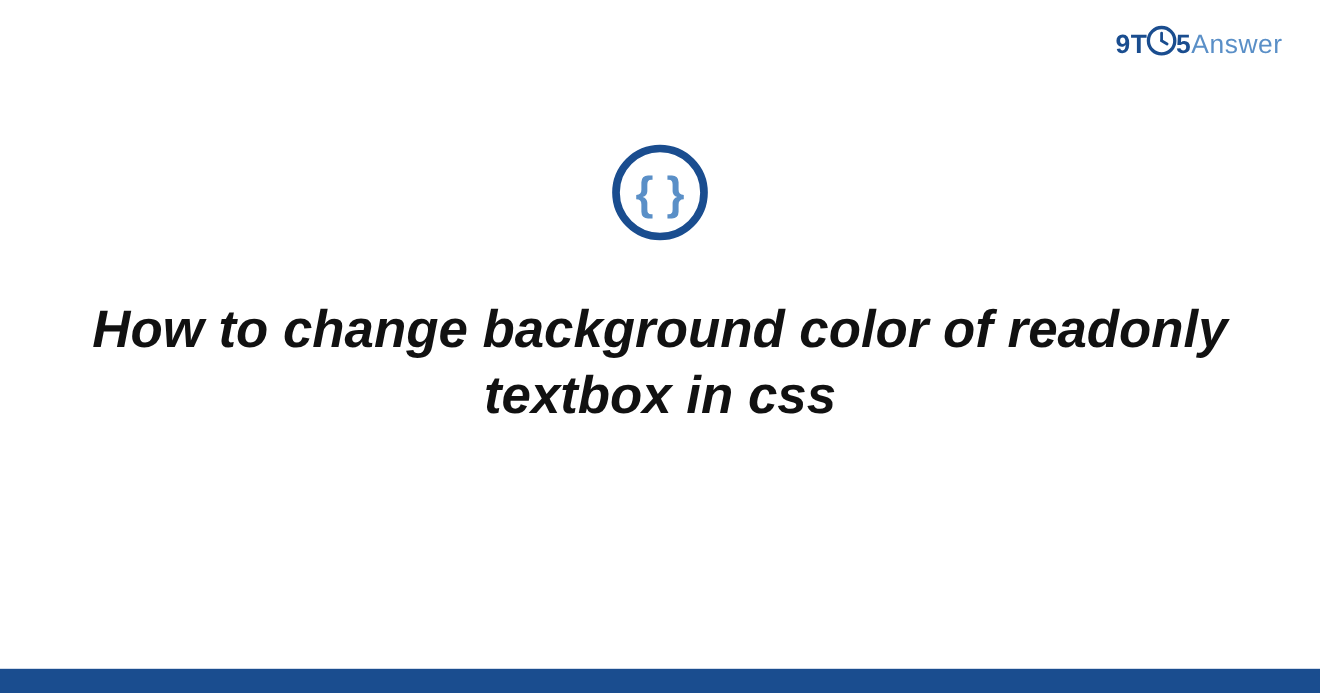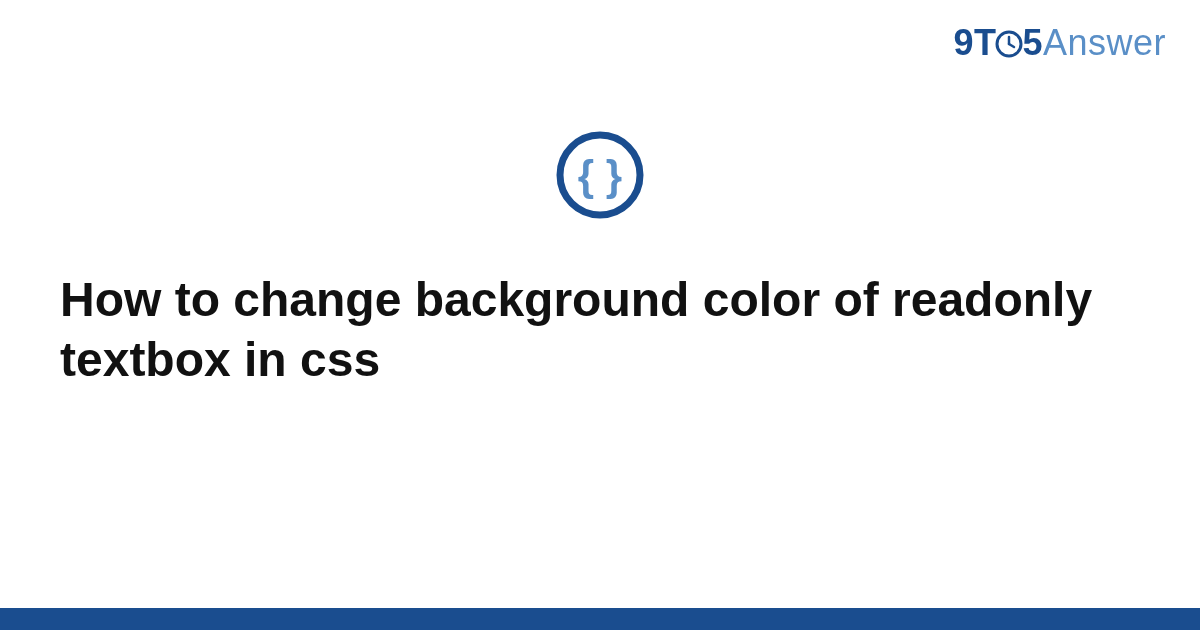--- a/index.html
+++ b/index.html
@@ -12,21 +12,21 @@
       height: 630px;
       background: #ffffff;
       font-family: Arial, Helvetica, sans-serif;
       position: relative;
       overflow: hidden;
     }
     .brand {
       position: absolute;
       top: 22px;
       right: 34px;
-      font-size: 36px;
+      font-size: 24px;
       font-weight: 400;
       letter-spacing: 0.5px;
       white-space: nowrap;
     }
     .brand .nine {
       color: #1a4d8f;
       font-weight: 600;
     }
     .brand .t {
       color: #1a4d8f;
@@ -49,25 +49,27 @@
       position: absolute;
       top: 130px;
       left: 50%;
       transform: translateX(-50%);
     }
     .title {
       position: absolute;
       top: 270px;
       left: 0;
       right: 0;
+      text-align: center;
       font-size: 48px;
       font-weight: 700;
       color: #111111;
       line-height: 1.25;
       padding: 0 60px;
+      font-style: italic;
     }
     .bottom-bar {
       position: absolute;
       bottom: 0;
       left: 0;
       right: 0;
       height: 22px;
       background: #1a4d8f;
     }
   </style>

